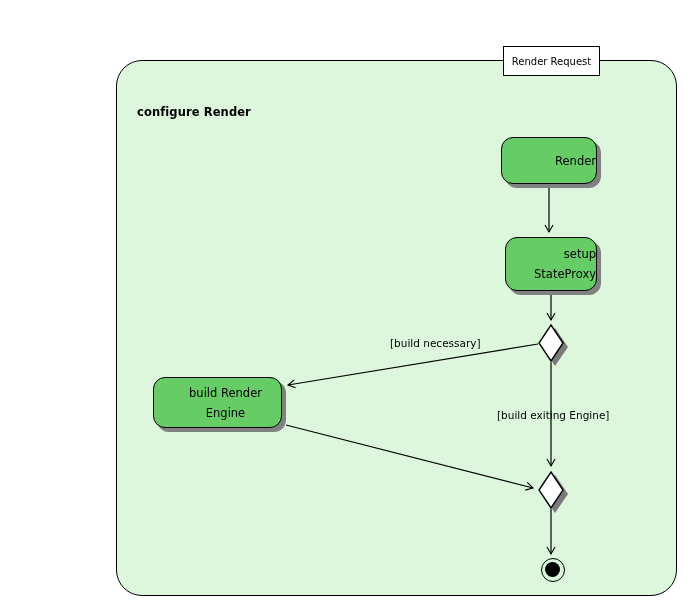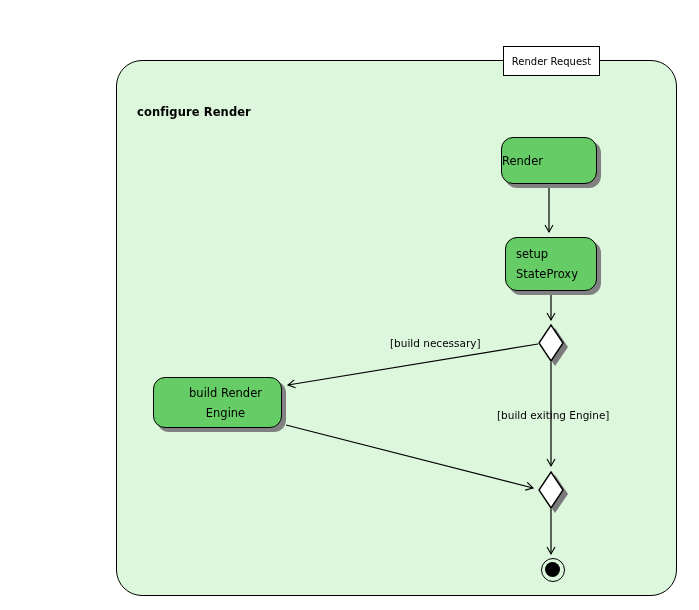--- a/index.html
+++ b/index.html
@@ -63,21 +63,21 @@
   
   .action {
     position: absolute;
     background: #66cc66;
     border: 1.5px solid #000000;
     border-radius: 12px;
     box-sizing: border-box;
     box-shadow: 4px 4px 0 0 rgba(122,122,122,0.95);
     display: flex;
     flex-direction: column;
-    align-items: flex-start;
+    align-items: flex-end;
     justify-content: center;
     color: #000000;
     font-size: 11.5px;
     line-height: 20px;
     text-align: center;
   }
   #node-render   { left: 501px; top: 137px; width: 96px;  height: 47px; }
   #node-setup    { left: 505px; top: 237px; width: 92px;  height: 54px; padding-left: 10px; }
   #node-build    { left: 153px; top: 377px; width: 129px; height: 51px; padding-left: 16px; }
   

